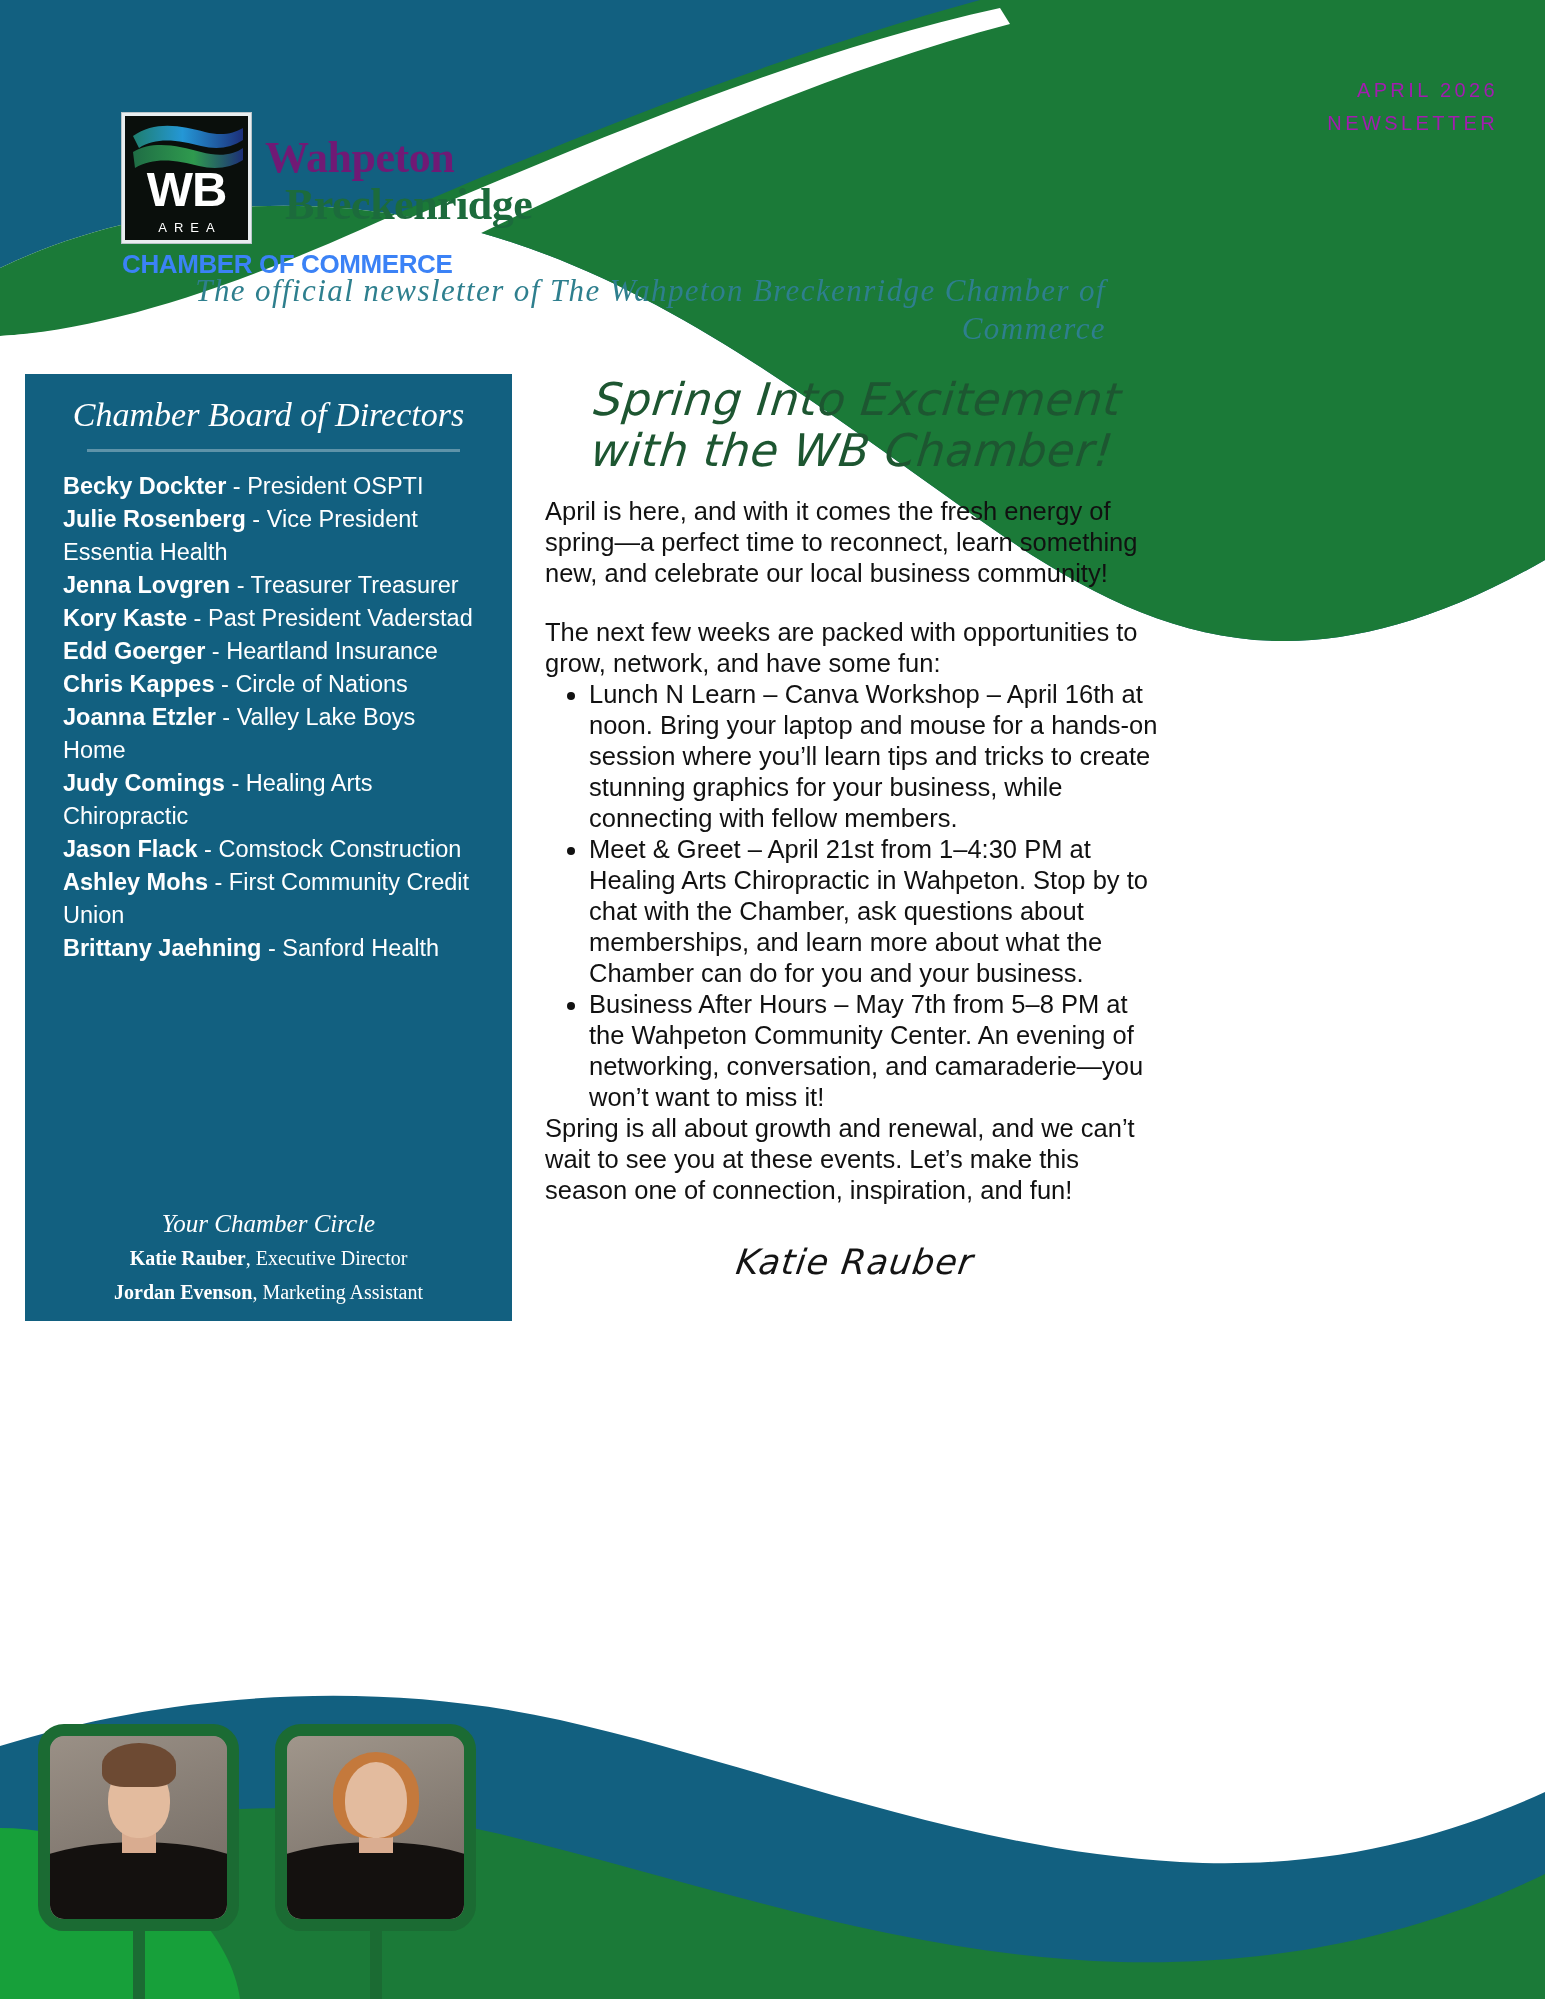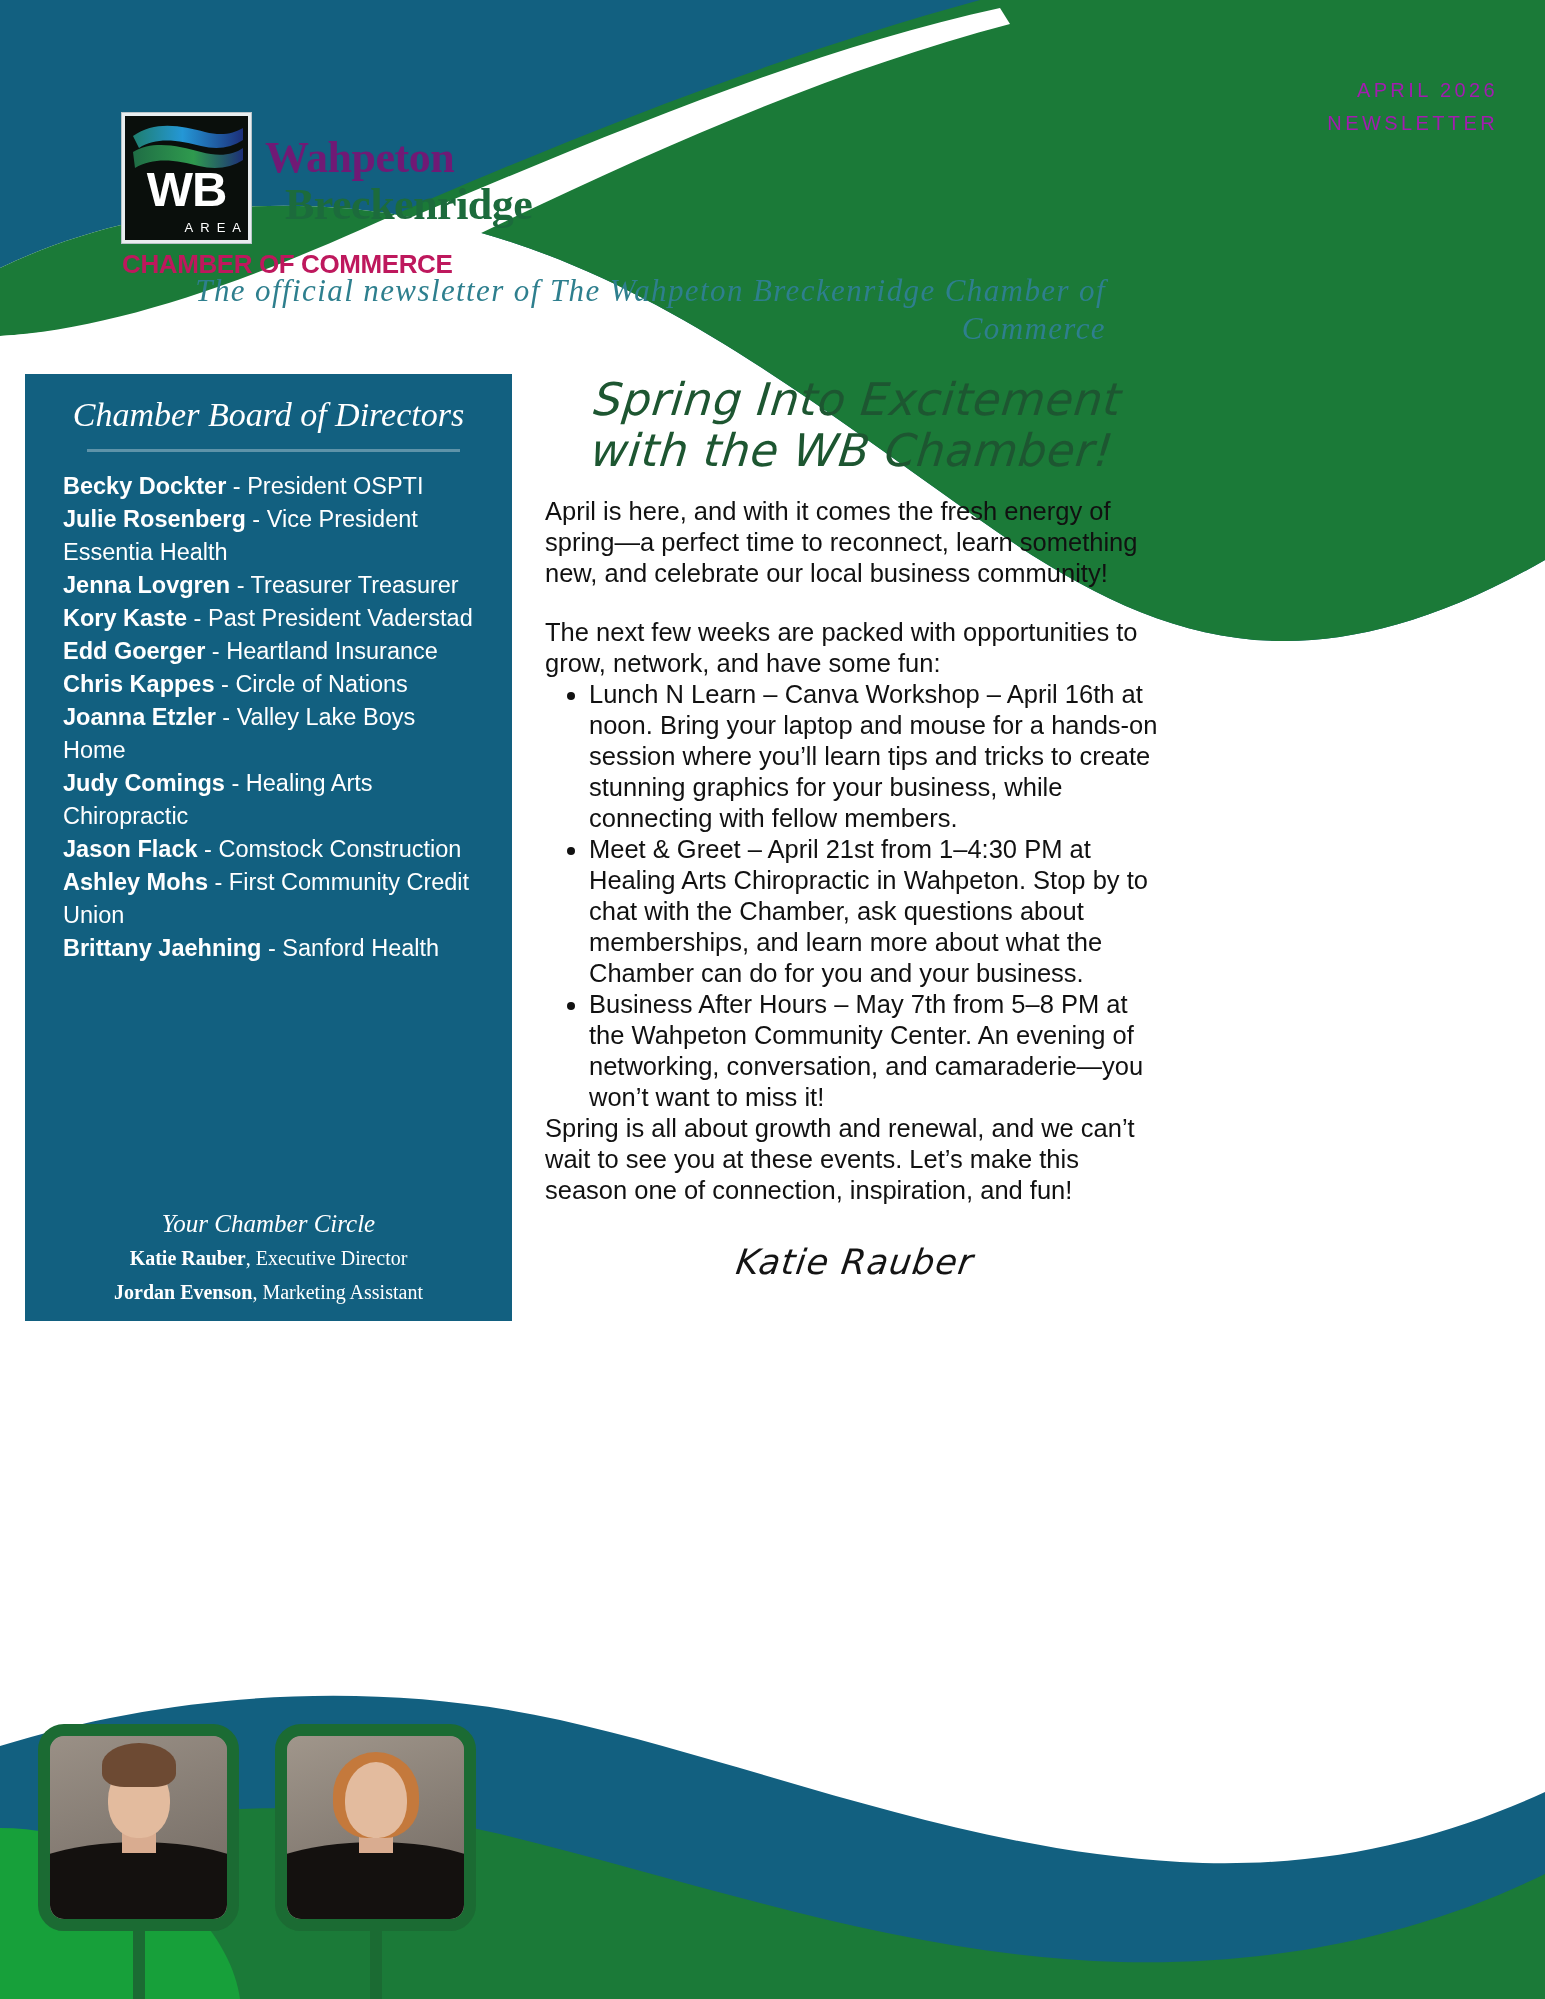--- a/index.html
+++ b/index.html
@@ -85,21 +85,21 @@
     font-weight: bold;
     font-size: 49px;
     line-height: 50px;
     letter-spacing: -1px;
   }
   .logo-mark .area {
     position: absolute;
     left: 0;
     bottom: 5px;
     width: 100%;
-    text-align: right;
+    text-align: center;
     color: #ffffff;
     font-family: "Liberation Sans", sans-serif;
     font-size: 13px;
     letter-spacing: 7px;
     text-indent: 7px;
   }
   .logo-words {
     margin-left: 14px;
     margin-top: 22px;
   }
@@ -119,21 +119,21 @@
     color: #1c6b3c;
     letter-spacing: -0.5px;
     margin-left: 20px;
   }
   .logo-sub {
     margin-top: 6px;
     font-family: "Liberation Sans", sans-serif;
     font-weight: bold;
     font-size: 26px;
     letter-spacing: -0.4px;
-    color: #be185d;
+    color: #3b82f6;
   }
 
   
   .tagline {
     position: absolute;
     left: 106px;
     top: 272px;
     width: 1000px;
     text-align: right;
     font-family: Liberation Serif, serif;

